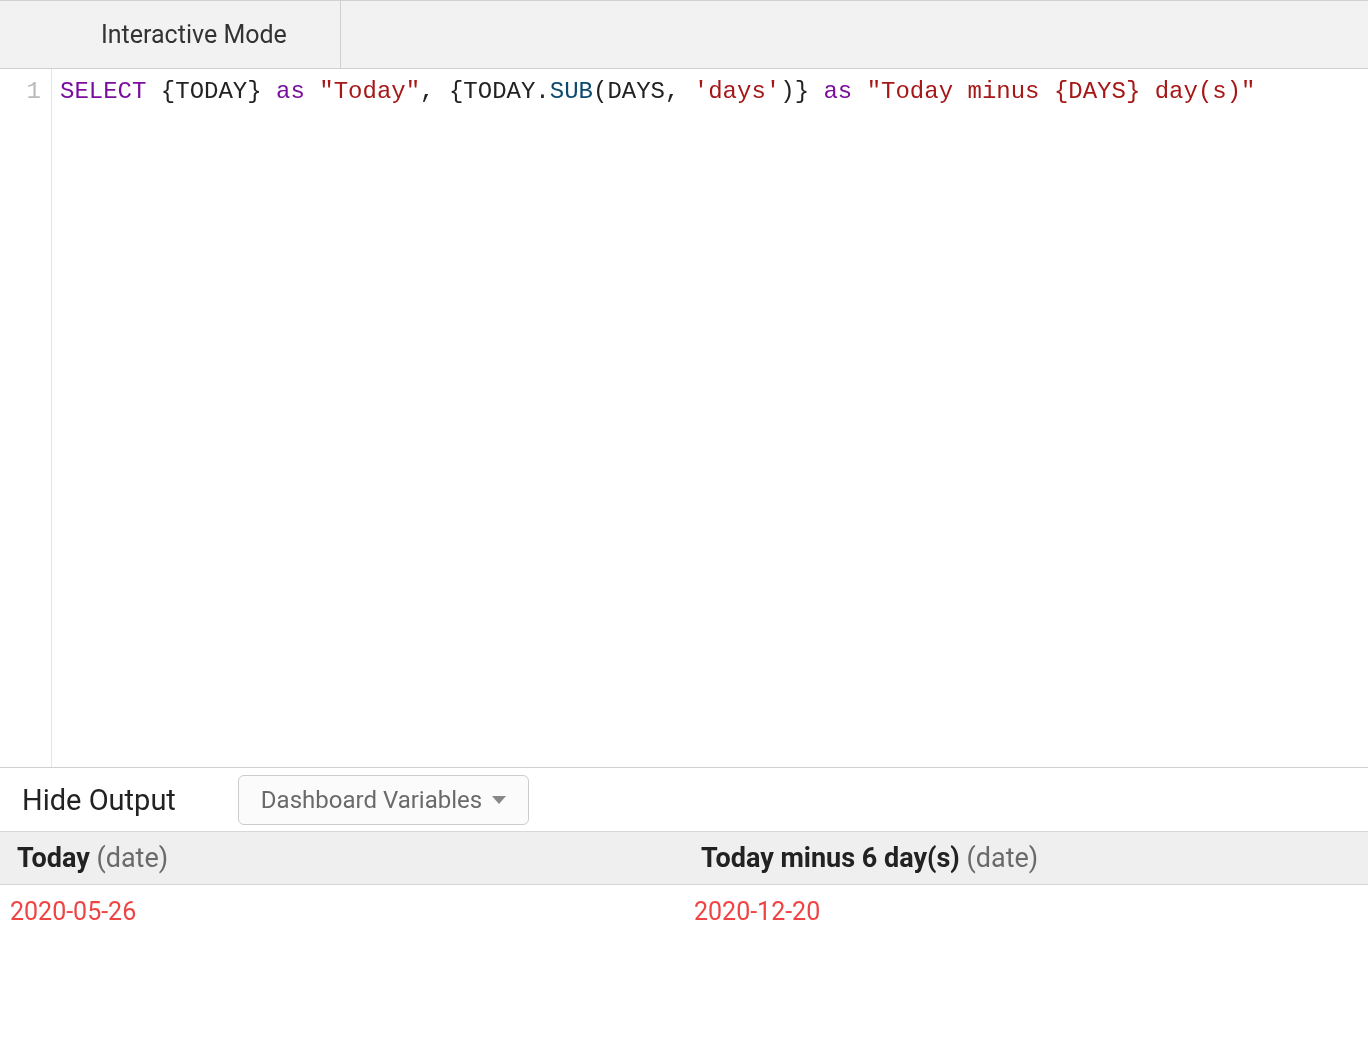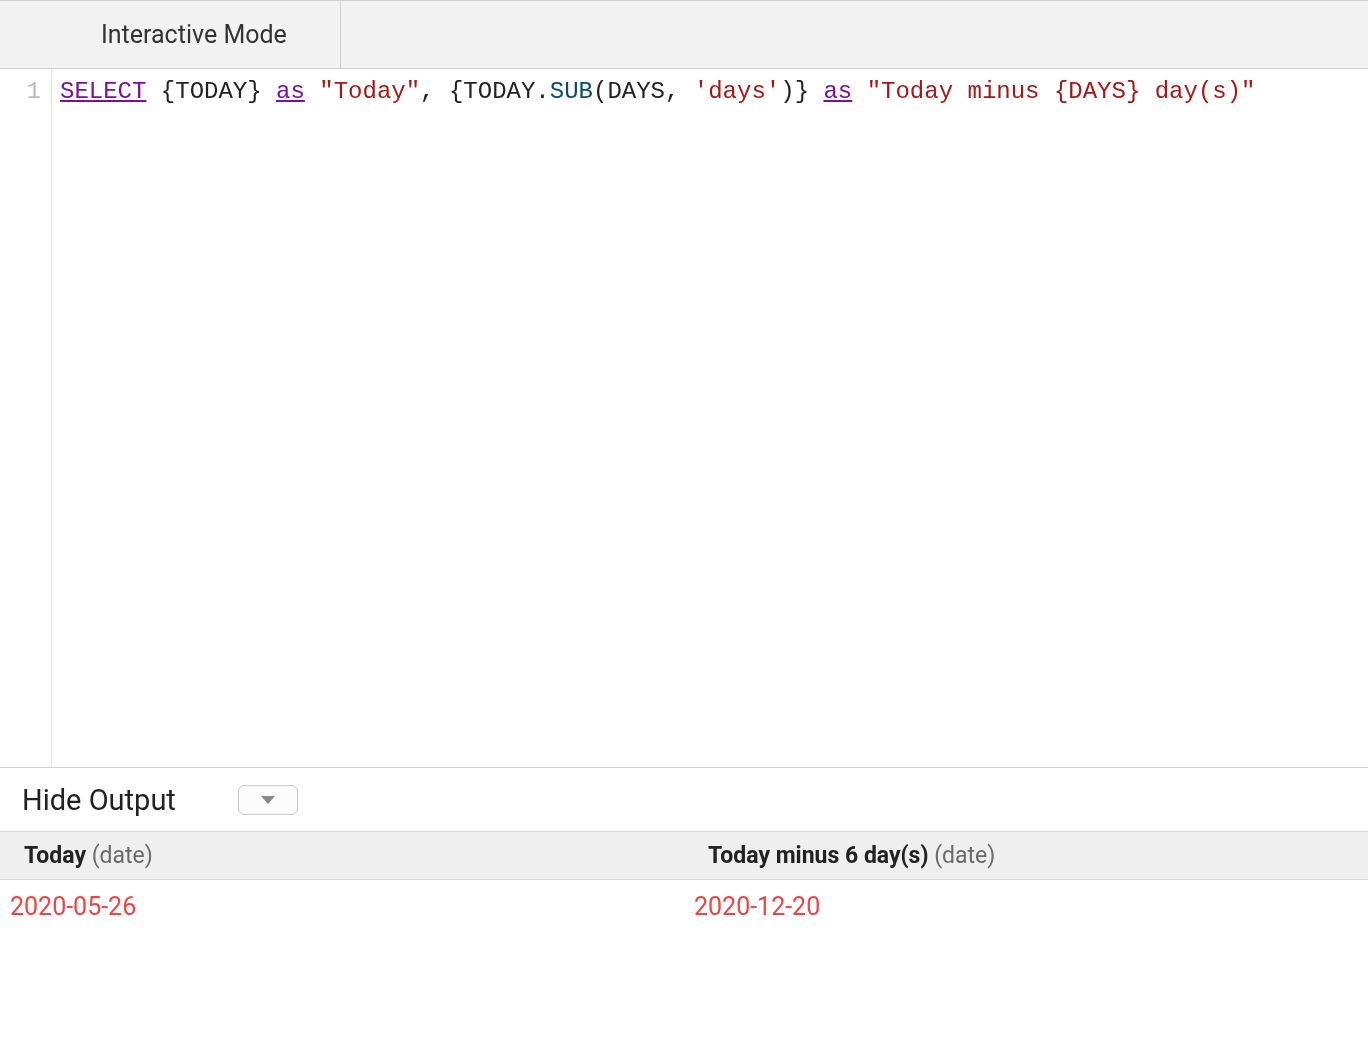--- a/index.html
+++ b/index.html
@@ -58,21 +58,21 @@
     .code {
       flex: 1;
       padding-top: 8px;
       padding-left: 8px;
       font-family: "SFMono-Regular", Consolas, "Liberation Mono", Menlo, monospace;
       font-size: 24px;
       line-height: 30px;
       white-space: pre;
       overflow: hidden;
     }
-    .token-keyword { color: #7b0e9e; text-decoration: underline; }
+    .token-keyword { color: #7b0e9e; }
     .token-plain { color: #222222; }
     .token-string { color: #a61717; }
     .token-method { color: #0c4a6e; }
     .token-punc { color: #222222; }
 
     .bottom-bar {
       border-top: 1px solid #d0d0d0;
       display: flex;
       align-items: center;
       padding: 14px 22px;
@@ -110,22 +110,22 @@
       border-collapse: collapse;
     }
     .results-table thead tr {
       background: #efefef;
       border-top: 1px solid #d8d8d8;
       border-bottom: 1px solid #d8d8d8;
     }
     .results-table th {
       text-align: left;
       font-weight: normal;
-      padding: 10px 24px;
-      font-size: 23px;
+      padding: 10px 17px;
+      font-size: 27px;
       color: #222;
     }
     .results-table th .col-name {
       font-weight: 700;
     }
     .results-table th .col-type {
       color: #6a6a6a;
       font-weight: 400;
     }
     .results-table td {
@@ -146,20 +146,21 @@
 <div class="editor-area">
   <div class="gutter">
     <div class="line-number">1</div>
   </div>
   <div class="code"><span class="token-keyword">SELECT</span><span class="token-plain"> </span><span class="token-punc">{</span><span class="token-plain">TODAY</span><span class="token-punc">}</span><span class="token-plain"> </span><span class="token-keyword">as</span><span class="token-plain"> </span><span class="token-string">"Today"</span><span class="token-punc">,</span><span class="token-plain"> </span><span class="token-punc">{</span><span class="token-plain">TODAY</span><span class="token-punc">.</span><span class="token-method">SUB</span><span class="token-punc">(</span><span class="token-plain">DAYS</span><span class="token-punc">,</span><span class="token-plain"> </span><span class="token-string">'days'</span><span class="token-punc">)</span><span class="token-punc">}</span><span class="token-plain"> </span><span class="token-keyword">as</span><span class="token-plain"> </span><span class="token-string">"Today minus {DAYS} day(s)"</span></div>
 </div>
 
 <div class="bottom-bar">
   <div class="hide-output">Hide Output</div>
   <div class="btn">
+    <span>Dashboard Variables</span>
     <span class="caret-down"></span>
   </div>
 </div>
 
 <table class="results-table">
   <thead>
     <tr>
       <th class="col-1">
         <span class="col-name">Today</span>
         <span class="col-type"> </span><span class="col-type">(date)</span>

